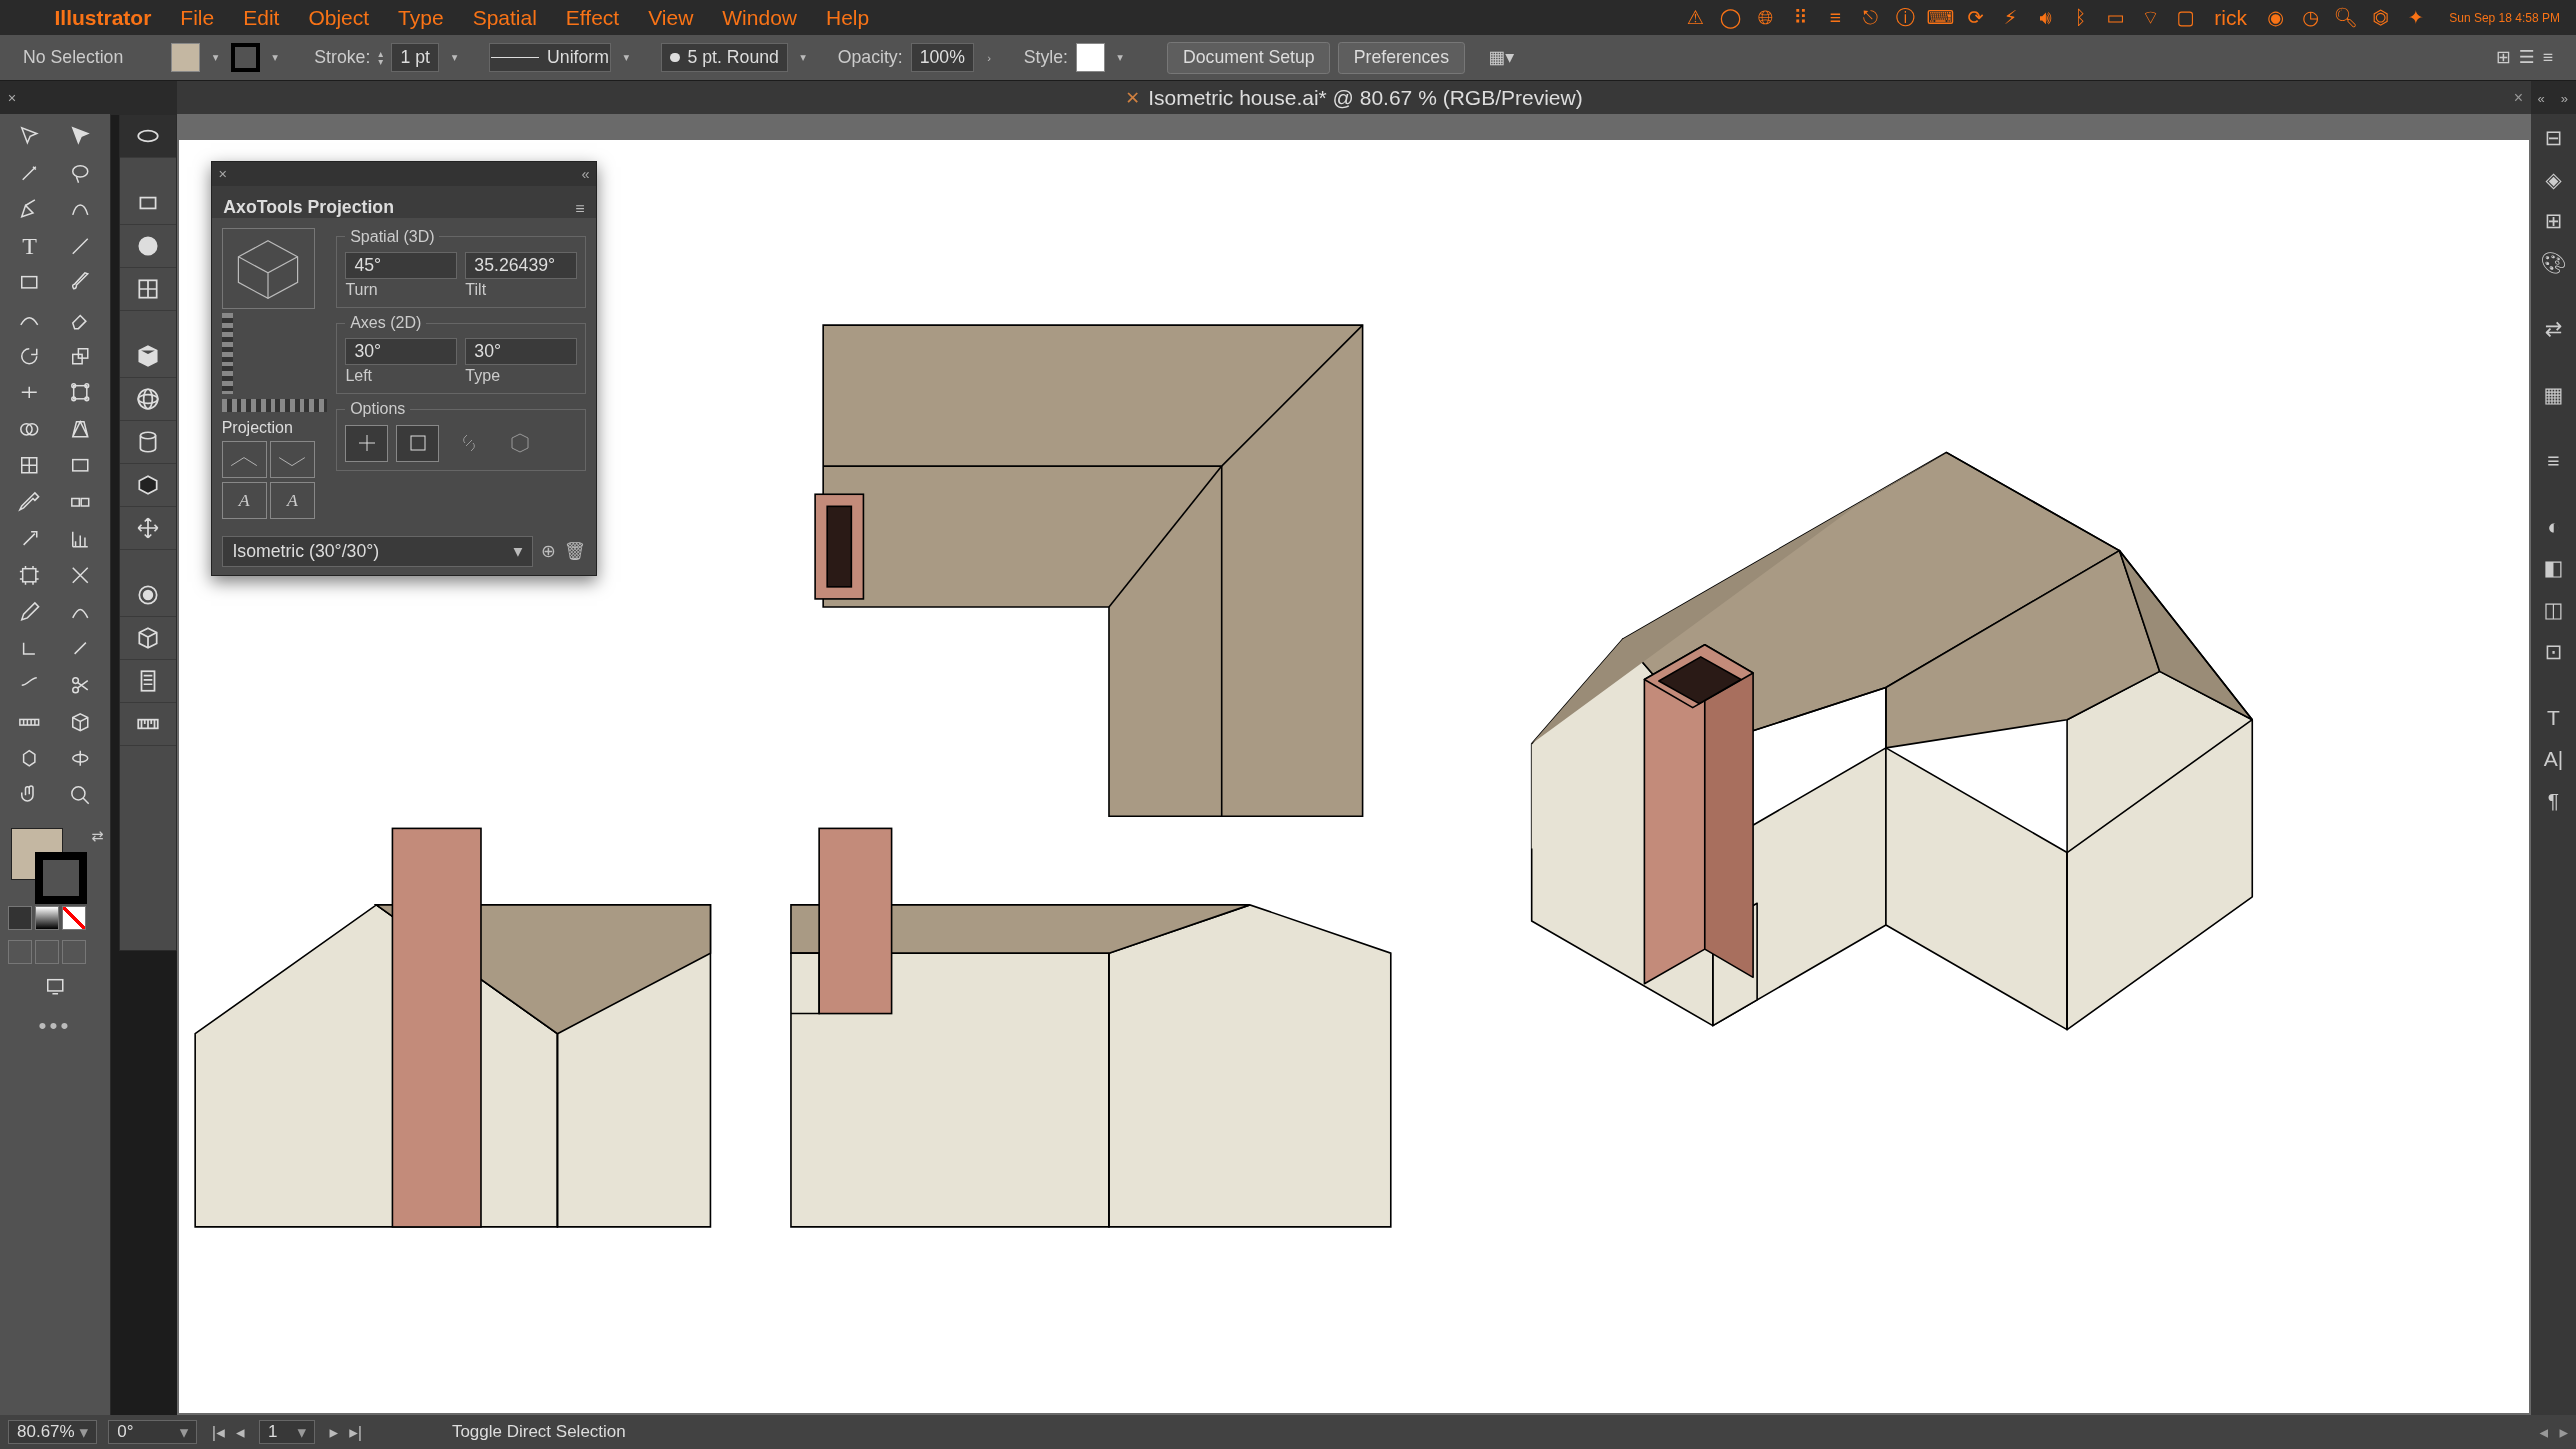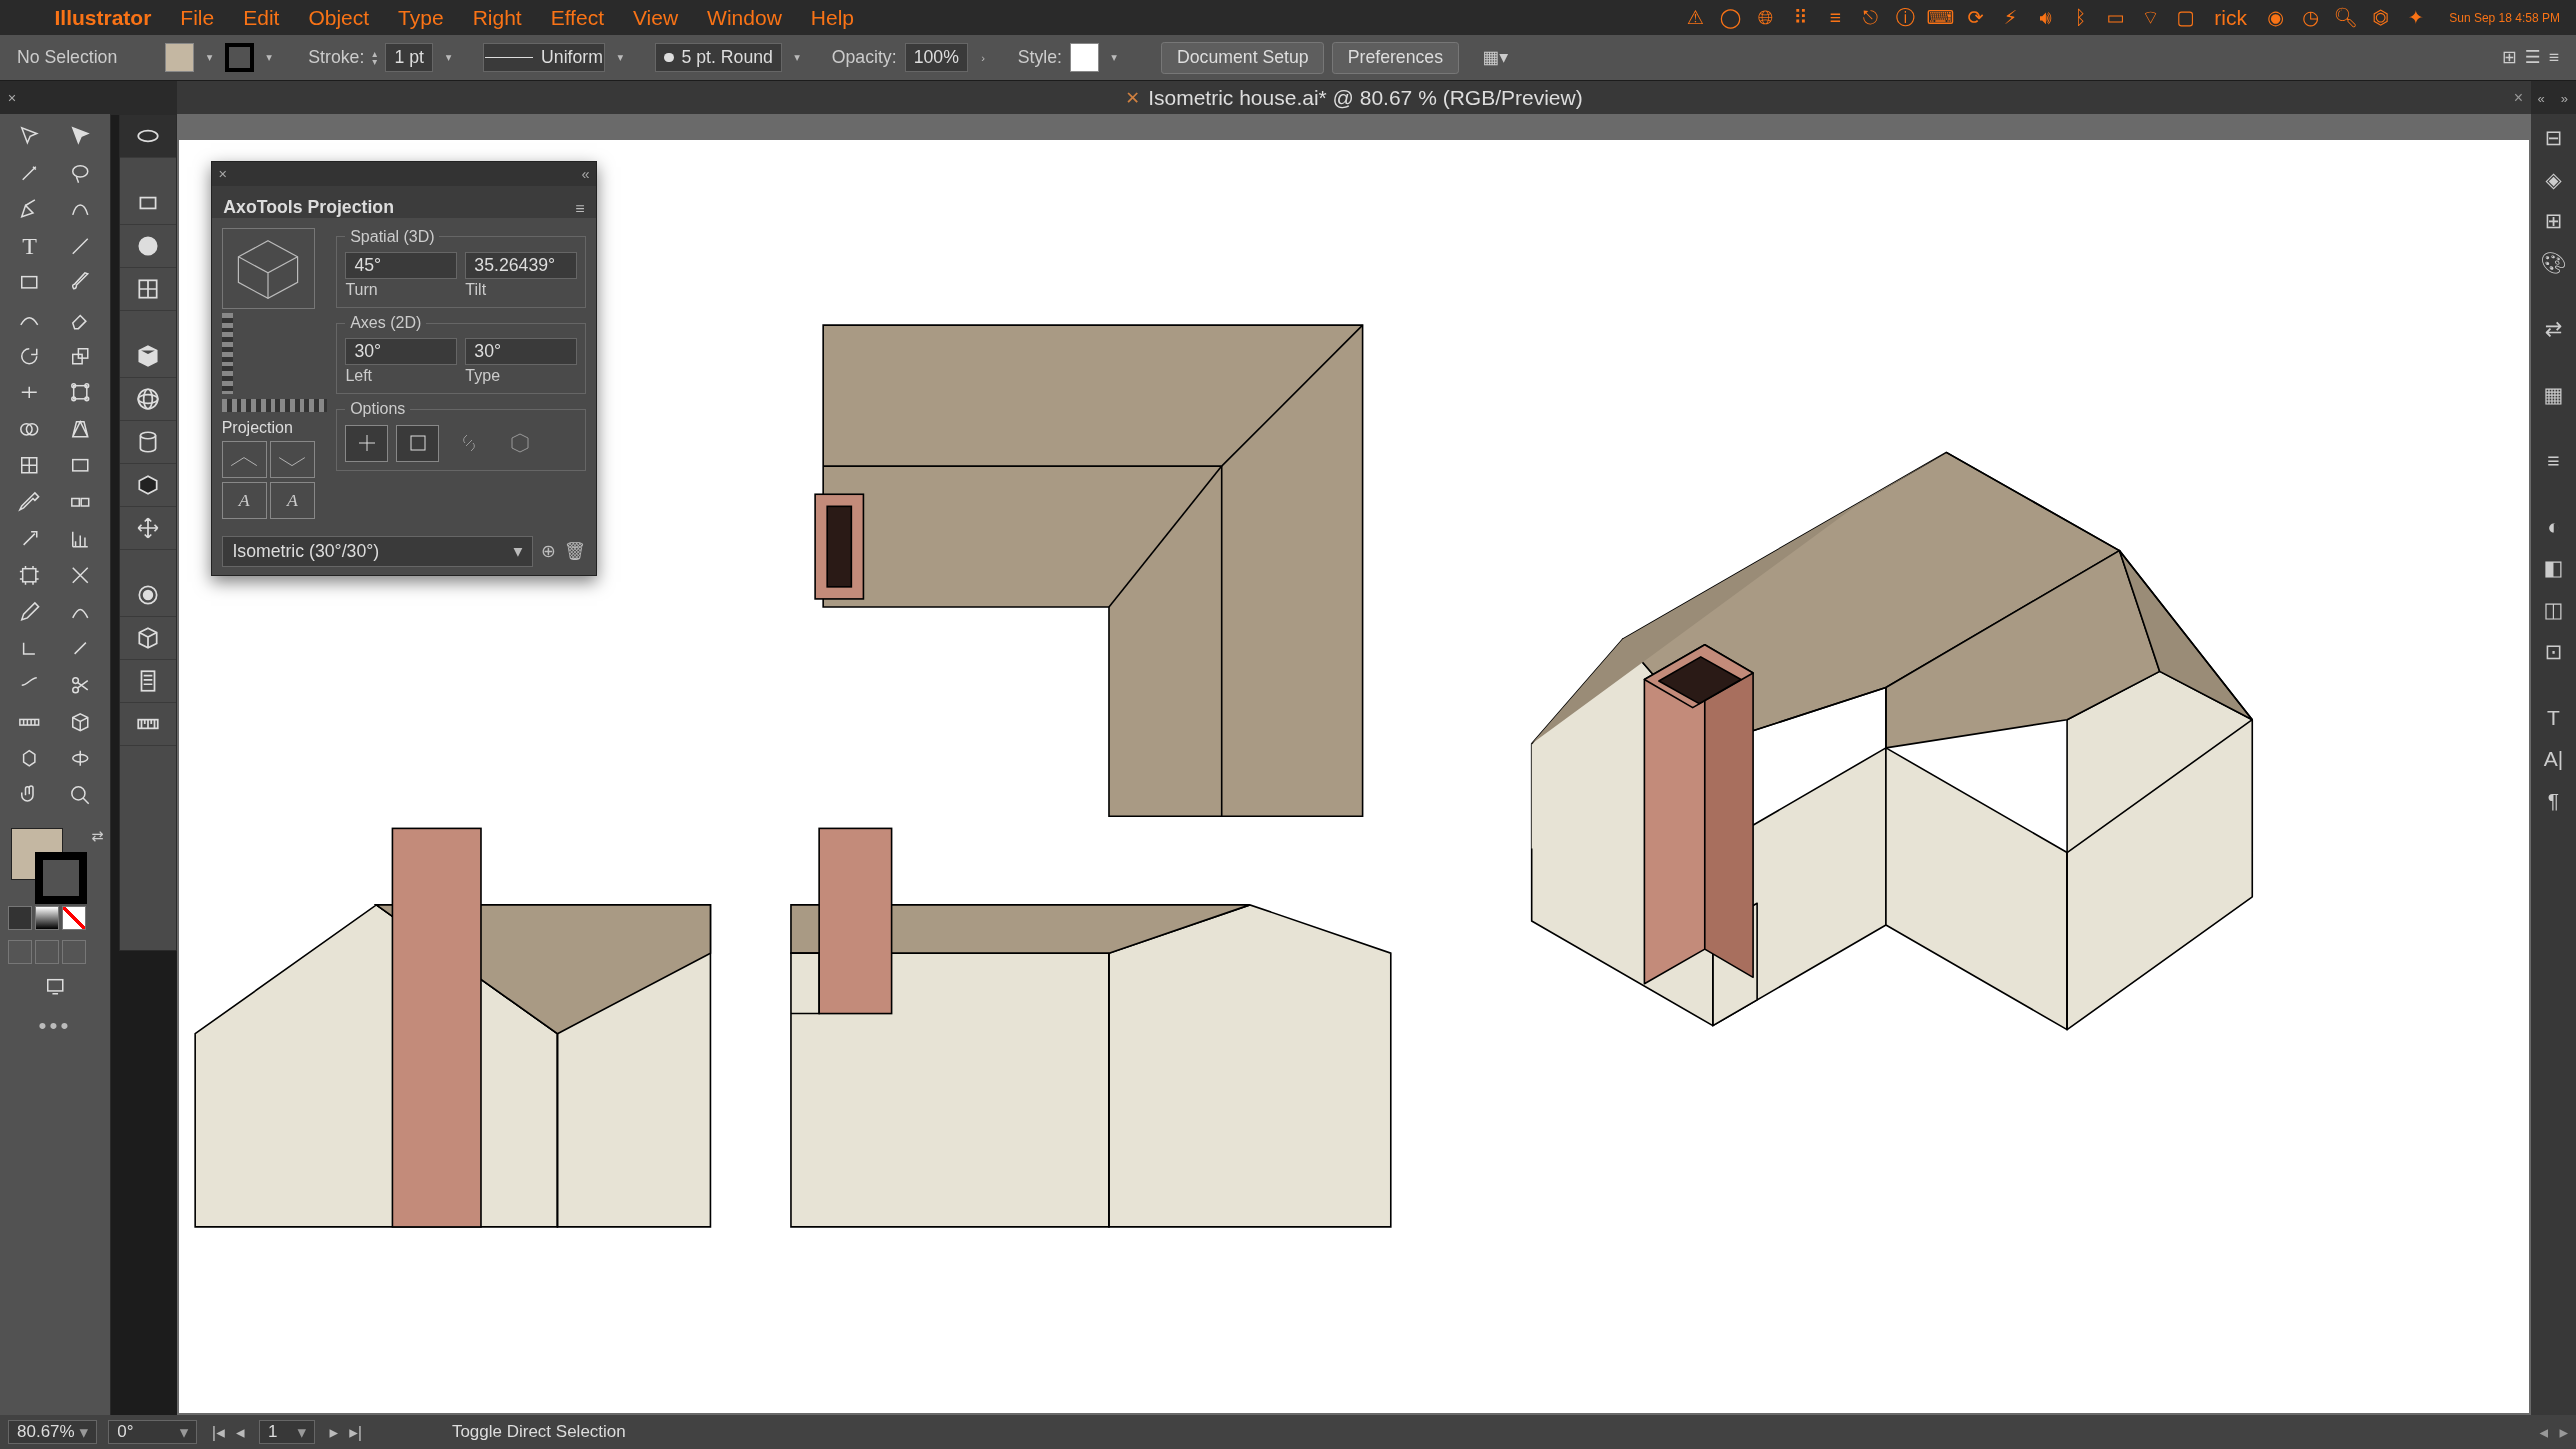--- a/index.html
+++ b/index.html
@@ -9,21 +9,21 @@
 .menubar{position:absolute;top:0;left:0;right:0;height:35px;background:#2a2a2a;display:flex;align-items:center;color:#f97316;font-size:21px}
 .menubar .apple{width:40px;text-align:center;font-size:22.5px}
 .menubar .appname{font-weight:700;padding:0 14.5px}
 .menubar .mitem{padding:0 14.5px;cursor:default}
 .menubar .spacer{flex:1}
 .menubar .ricon{width:35px;text-align:center;font-size:19.3px}
 .menubar .clock{padding:0 16px;font-size:12px}
 .menubar .user{padding:0 11.3px}
 
 
-.controlbar{position:absolute;top:35px;left:0;right:0;height:45px;background:#525252;display:flex;align-items:center;color:#ddd;font-size:17.7px;padding:0 17px;gap:8px}
+.controlbar{position:absolute;top:35px;left:0;right:0;height:45px;background:#525252;display:flex;align-items:center;color:#ddd;font-size:17.7px;padding:0 23px;gap:8px}
 .cb-label{color:#ccc}
 .cb-swatch{width:29px;height:29px;border:0.8px solid #888}
 .cb-dd{width:14.5px;height:29px;display:flex;align-items:center;justify-content:center;color:#bbb;font-size:11.3px}
 .cb-box{height:29px;background:#3a3a3a;border:0.8px solid #666;display:flex;align-items:center;padding:0 8px}
 .cb-field{height:29px;background:#3a3a3a;border:0.8px solid #666;display:flex;align-items:center;justify-content:center;min-width:48px;padding:0 8px}
 .cb-btn{height:32px;background:#5e5e5e;border:0.8px solid #777;padding:0 14.5px;display:flex;align-items:center;border-radius:3.2px}
 .cb-stroke-sample{width:122px;height:29px;background:#3a3a3a;border:0.8px solid #666;display:flex;align-items:center;justify-content:center}
 .cb-stroke-line{width:48px;height:1.6px;background:#ddd}
 .cb-dot{width:9.7px;height:9.7px;background:#ddd;border-radius:50%}
 
@@ -104,21 +104,21 @@
 </head>
 <body>
 
 <div class="menubar">
   <div class="apple"></div>
   <div class="appname">Illustrator</div>
   <div class="mitem">File</div>
   <div class="mitem">Edit</div>
   <div class="mitem">Object</div>
   <div class="mitem">Type</div>
-  <div class="mitem">Right</div>
+  <div class="mitem">Spatial</div>
   <div class="mitem">Effect</div>
   <div class="mitem">View</div>
   <div class="mitem">Window</div>
   <div class="mitem">Help</div>
   <div class="spacer"></div>
   <div class="ricon">⚠︎</div>
   <div class="ricon">◯</div>
   <div class="ricon">🌐︎</div>
   <div class="ricon">⠿</div>
   <div class="ricon">≡</div>

